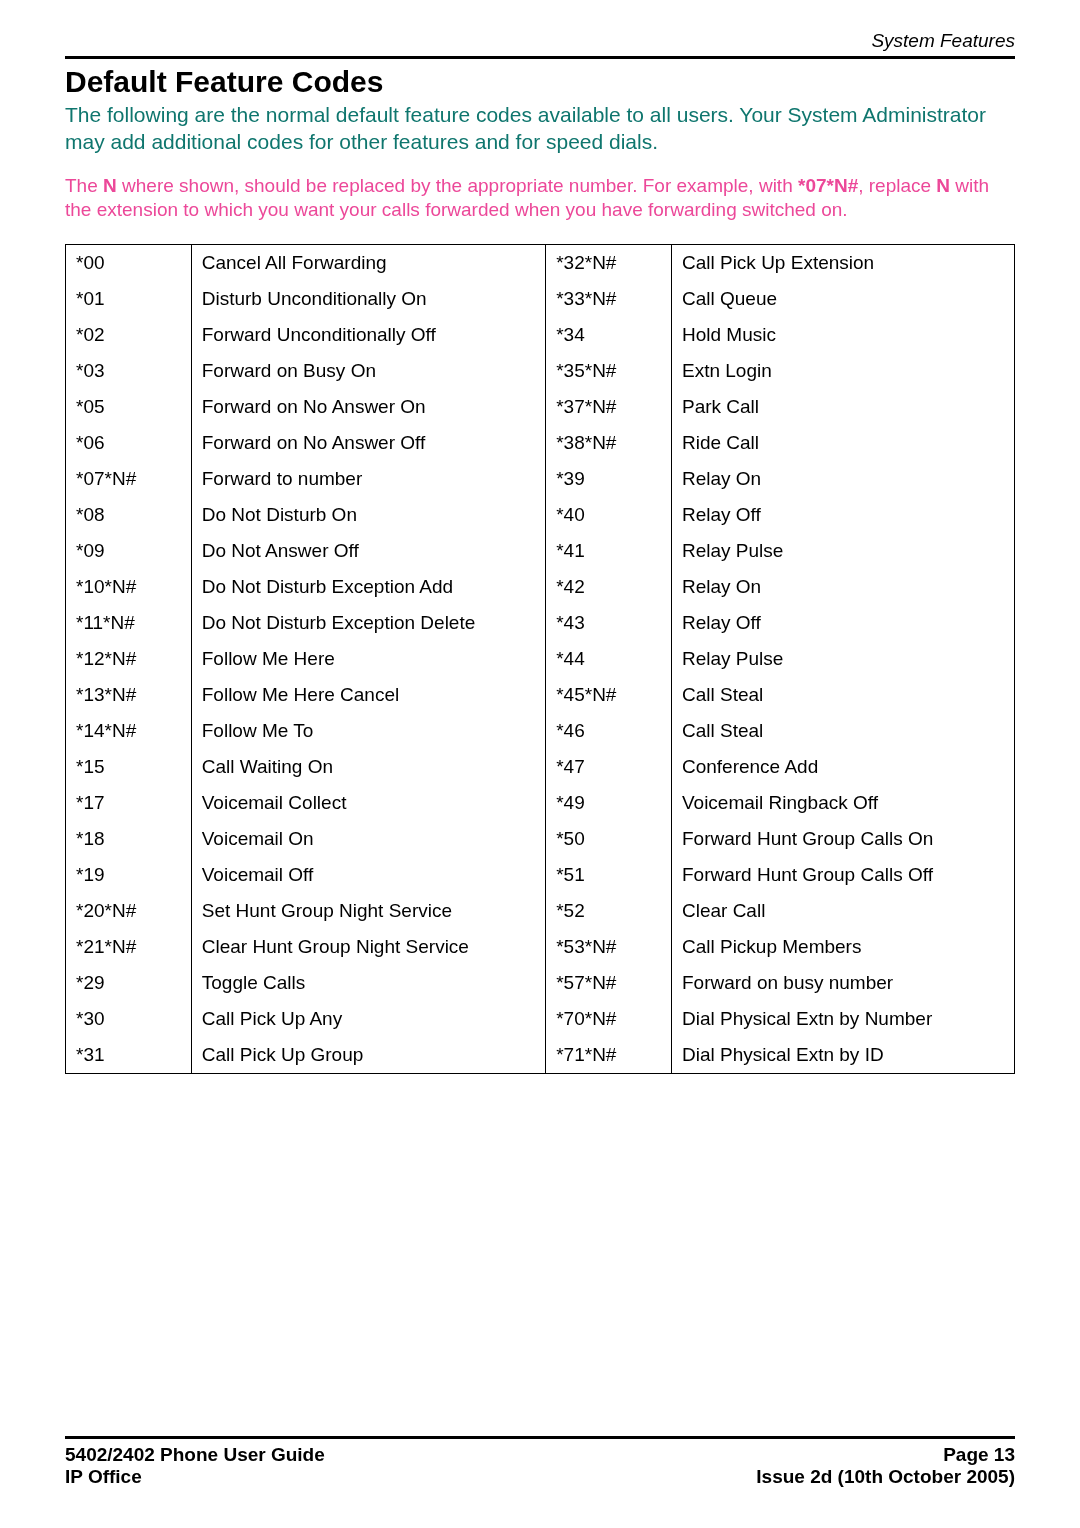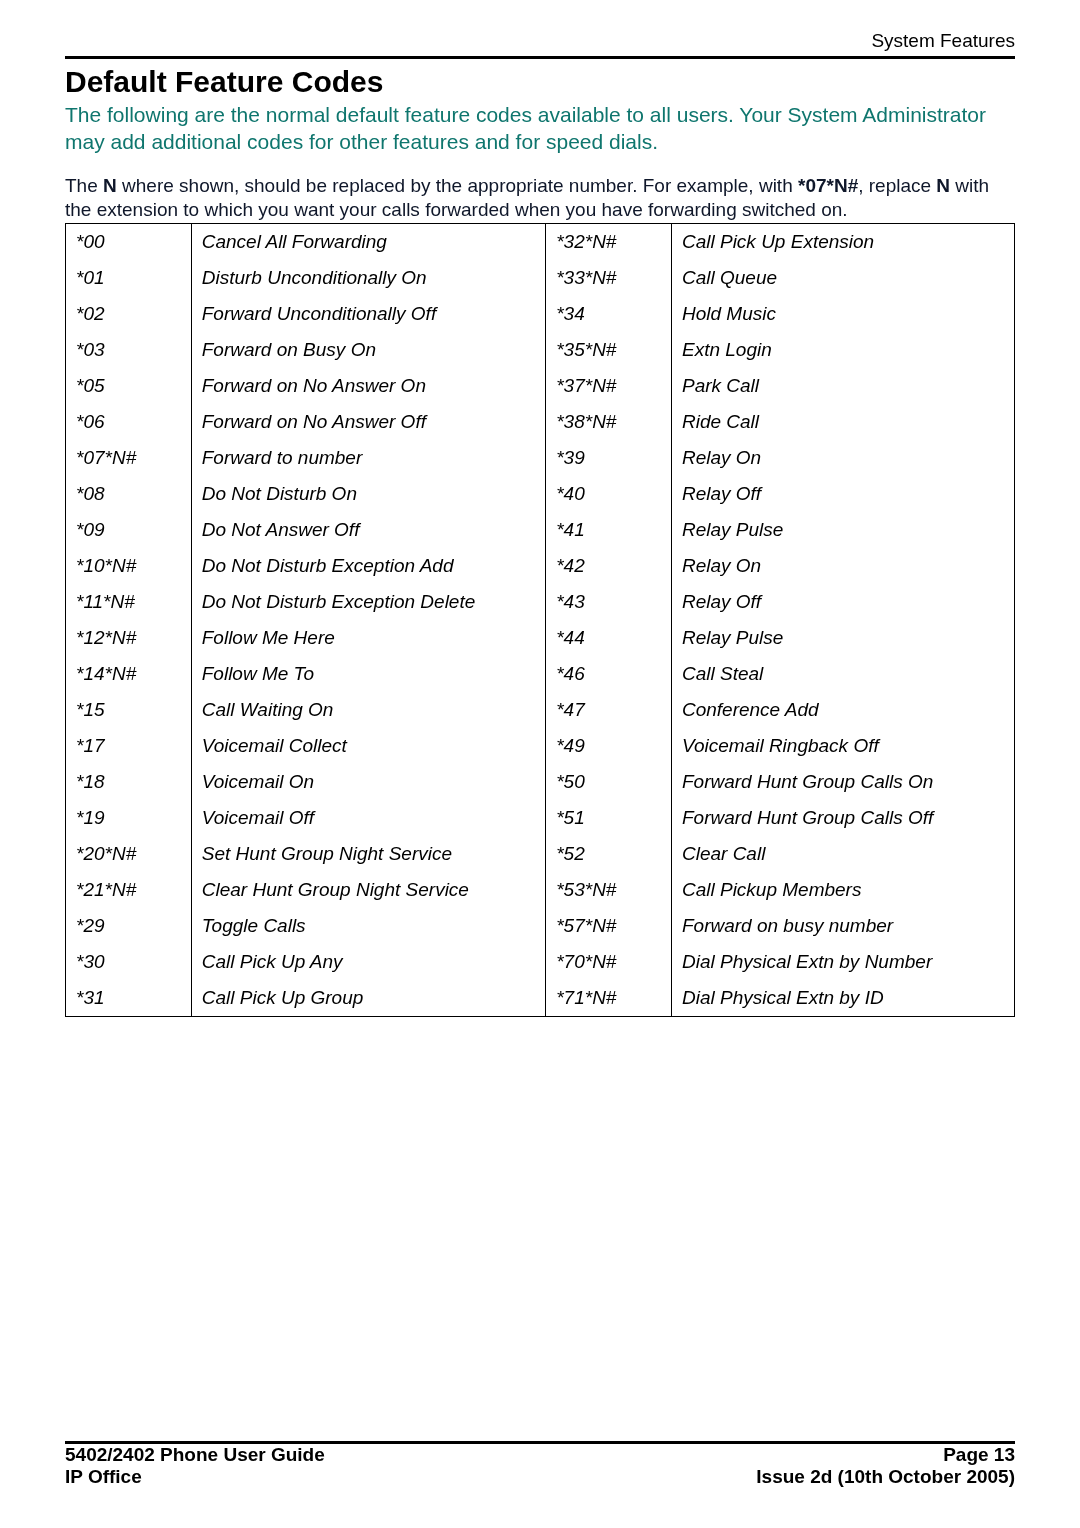--- a/index.html
+++ b/index.html
@@ -15,47 +15,47 @@
       position: relative;
       padding: 30px 65px 40px 65px;
     }
     .header-label {
       text-align: right;
       font-size: 19px;
       color: #000;
       padding-bottom: 4px;
       border-bottom: 3px solid #000;
       margin-bottom: 6px;
+      font-style: italic;
     }
     .main-title {
       font-size: 30px;
       font-weight: bold;
       color: #000;
       margin-bottom: 2px;
     }
     .intro-text {
       font-size: 21px;
       color: #0f766e;
       line-height: 1.3;
       margin-bottom: 18px;
     }
     .note-text {
       font-size: 19px;
-      color: #0f172a;
+      color: #ec4899;
       line-height: 1.3;
-      margin-bottom: 0;
+      margin-bottom: 21px;
     }
     .bold {
       font-weight: bold;
     }
     .codes-table {
       width: 100%;
       border-collapse: collapse;
       border: 1.5px solid #000;
-      font-style: italic;
     }
     .codes-table td {
       border-left: 1.5px solid #000;
       border-right: 1.5px solid #000;
       padding: 7px 10px 7px 10px;
       font-size: 19px;
       vertical-align: top;
       color: #000;
     }
     .codes-table tr:first-child td {
@@ -67,20 +67,21 @@
     .col-code1 { width: 11%; }
     .col-desc1 { width: 31%; }
     .col-code2 { width: 11%; }
     .col-desc2 { width: 30%; }
     .footer {
       position: absolute;
       bottom: 40px;
       left: 65px;
       right: 65px;
       border-top: 3px solid #000;
+      padding-top: 5px;
       display: flex;
       justify-content: space-between;
       font-size: 19px;
       font-weight: bold;
       color: #000;
     }
     .footer-left {
       text-align: left;
     }
     .footer-right {
@@ -166,20 +167,26 @@
         <td class="col-code1">*11*N#</td>
         <td class="col-desc1">Do Not Disturb Exception Delete</td>
         <td class="col-code2">*43</td>
         <td class="col-desc2">Relay Off</td>
       </tr>
       <tr>
         <td class="col-code1">*12*N#</td>
         <td class="col-desc1">Follow Me Here</td>
         <td class="col-code2">*44</td>
         <td class="col-desc2">Relay Pulse</td>
+      </tr>
+      <tr>
+        <td class="col-code1">*13*N#</td>
+        <td class="col-desc1">Follow Me Here Cancel</td>
+        <td class="col-code2">*45*N#</td>
+        <td class="col-desc2">Call Steal</td>
       </tr>
       <tr>
         <td class="col-code1">*14*N#</td>
         <td class="col-desc1">Follow Me To</td>
         <td class="col-code2">*46</td>
         <td class="col-desc2">Call Steal</td>
       </tr>
       <tr>
         <td class="col-code1">*15</td>
         <td class="col-desc1">Call Waiting On</td>

